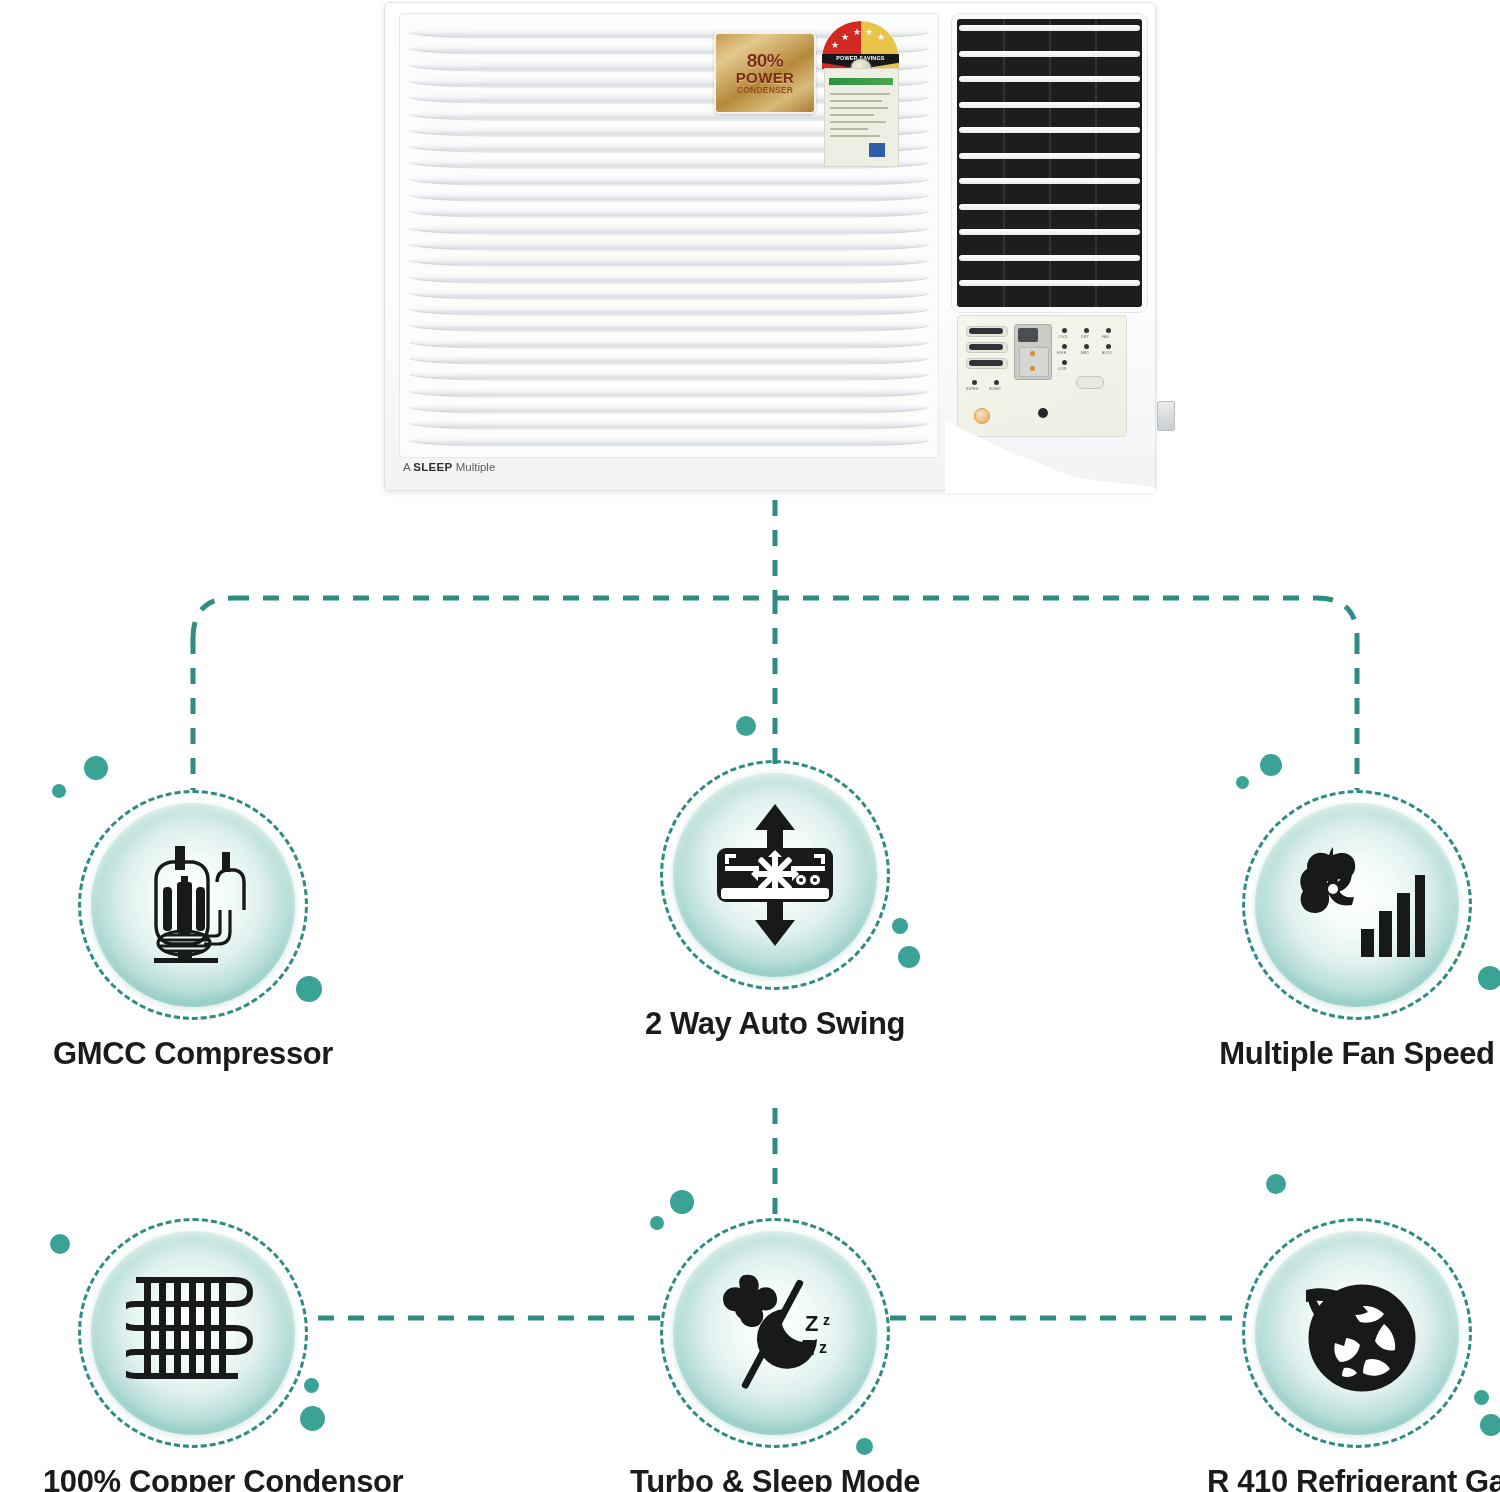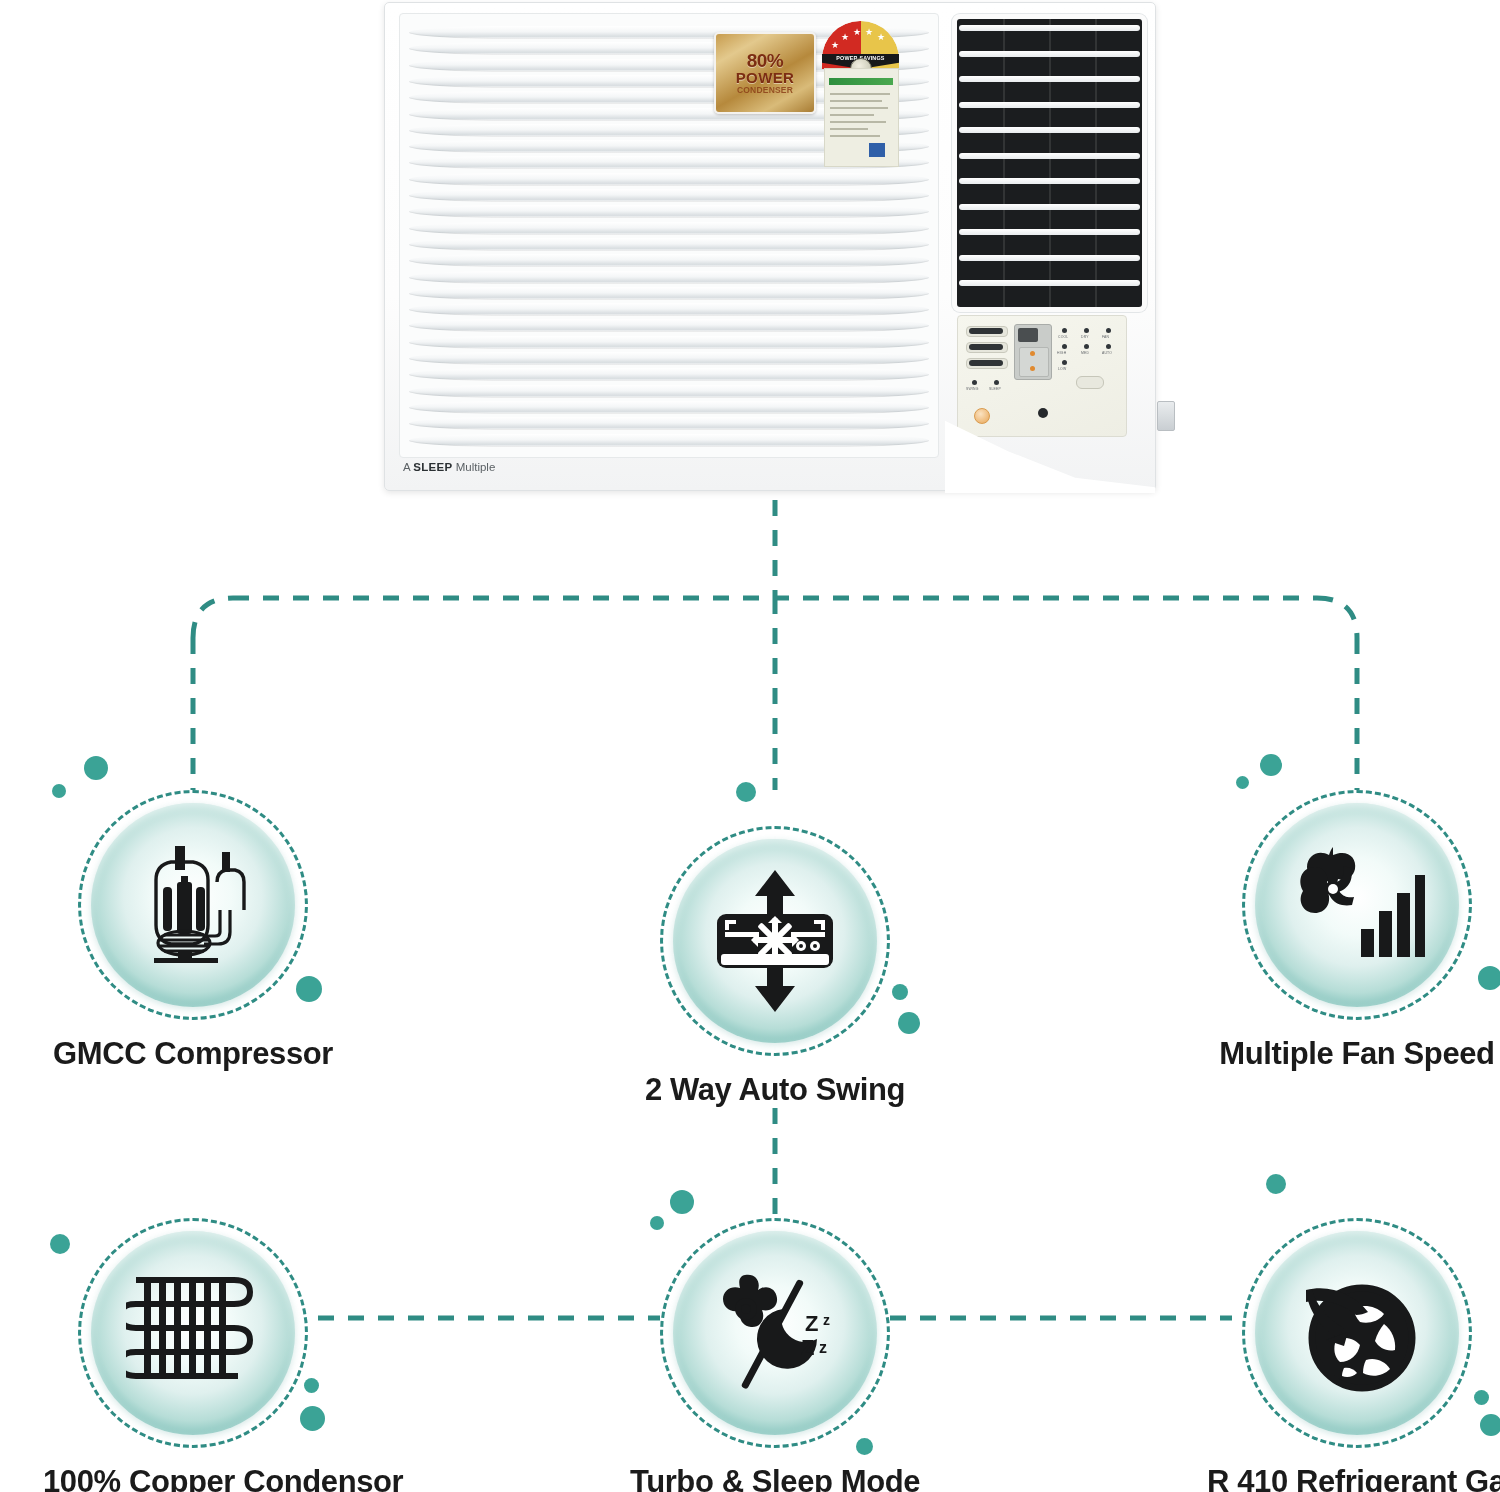--- a/index.html
+++ b/index.html
@@ -595,21 +595,21 @@
         <path d="M96 70 v22 q0 12 -12 12 h-14"></path>
         <path d="M86 70 v22 q0 4 -5 4 h-10"></path>
       </g>
       <rect x="20" y="118" width="64" height="5" fill="#18191a"></rect>
       <rect x="44" y="112" width="14" height="8" fill="#18191a"></rect>
     </svg>
           </div>
         </div>
         <div class="feature-label">GMCC Compressor</div>
       </div>
-      <div class="feature" style="left: 625px; top: 826px;">
+      <div class="feature" style="left: 625px; top: 760px;">
         <div class="circle-holder">
           <div class="accent-dot" style="left: 76px; top: -44px; width: 20px; height: 20px;"></div>
           <div class="accent-dot" style="left: 232px; top: 158px; width: 16px; height: 16px;"></div>
           <div class="accent-dot" style="left: 238px; top: 186px; width: 22px; height: 22px;"></div>
           <div class="dash-ring"></div>
           <div class="disc"></div>
           <div class="icon-slot">
     <svg width="132" height="142" viewBox="0 0 132 142">
       <path d="M66 0 L86 26 H74 V44 H58 V26 H46 Z" fill="#18191a"></path>
       <path d="M66 142 L46 116 H58 V98 H74 V116 H86 Z" fill="#18191a"></path>

